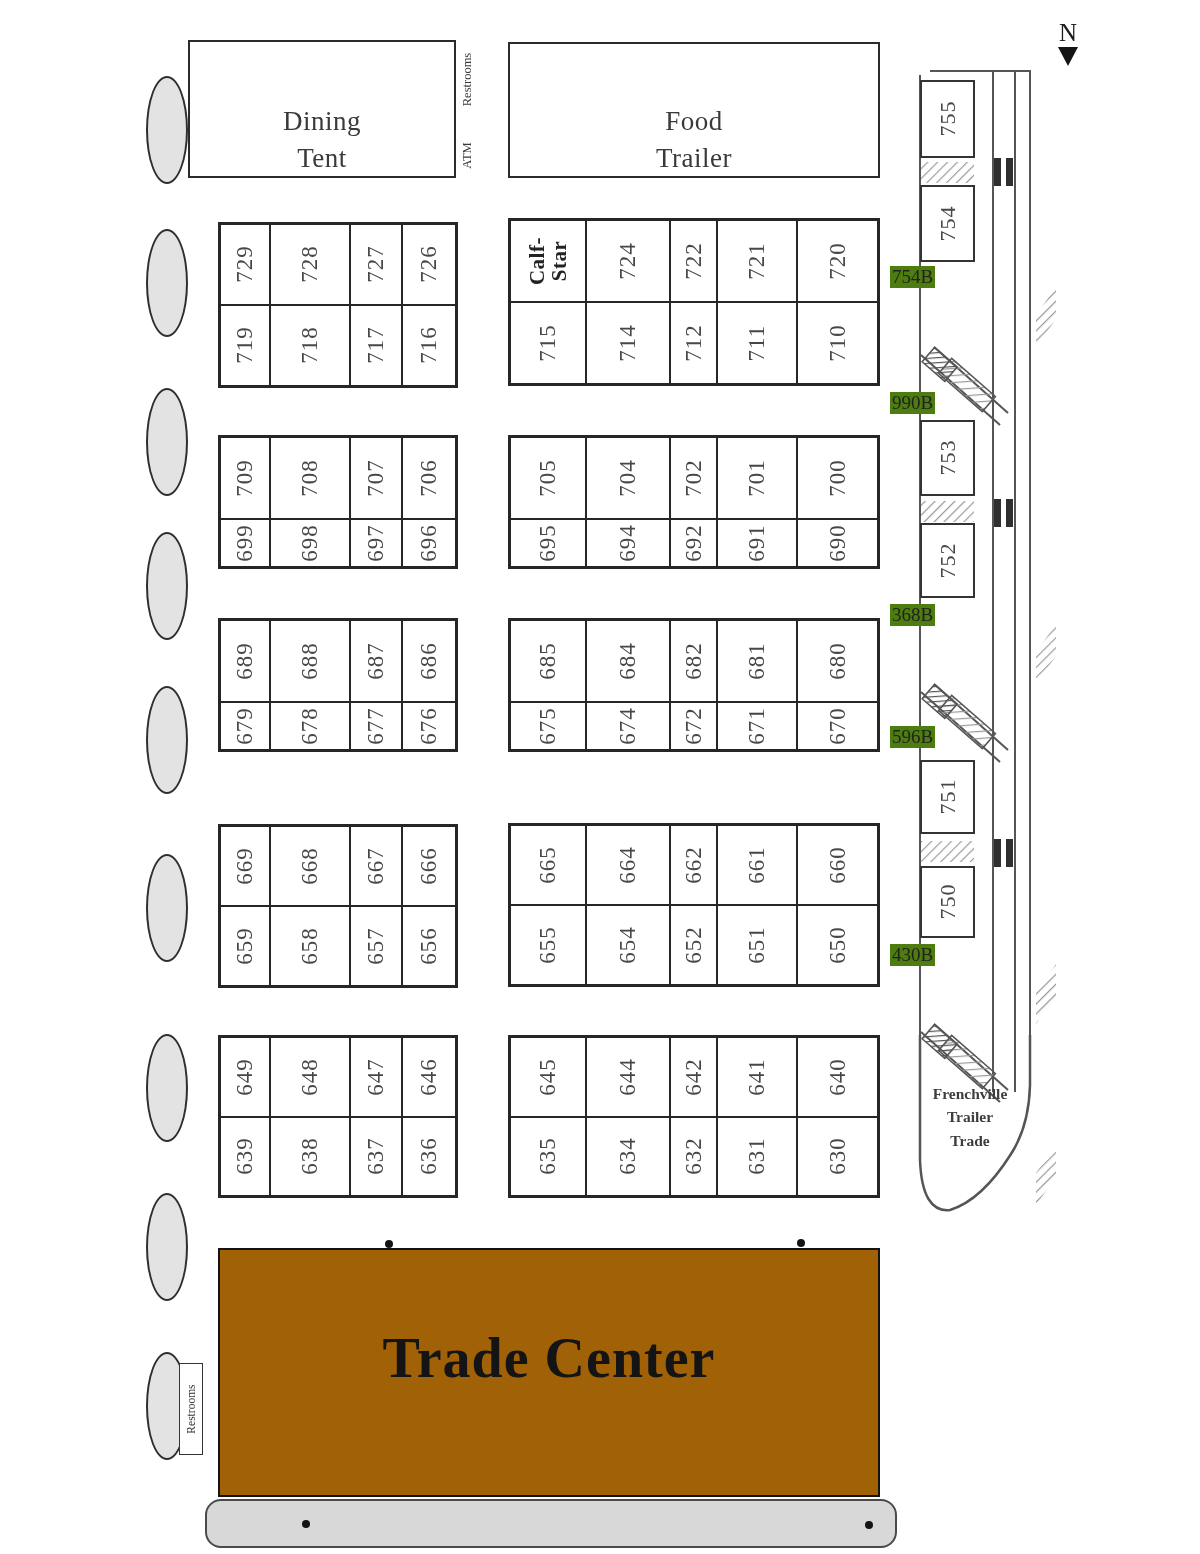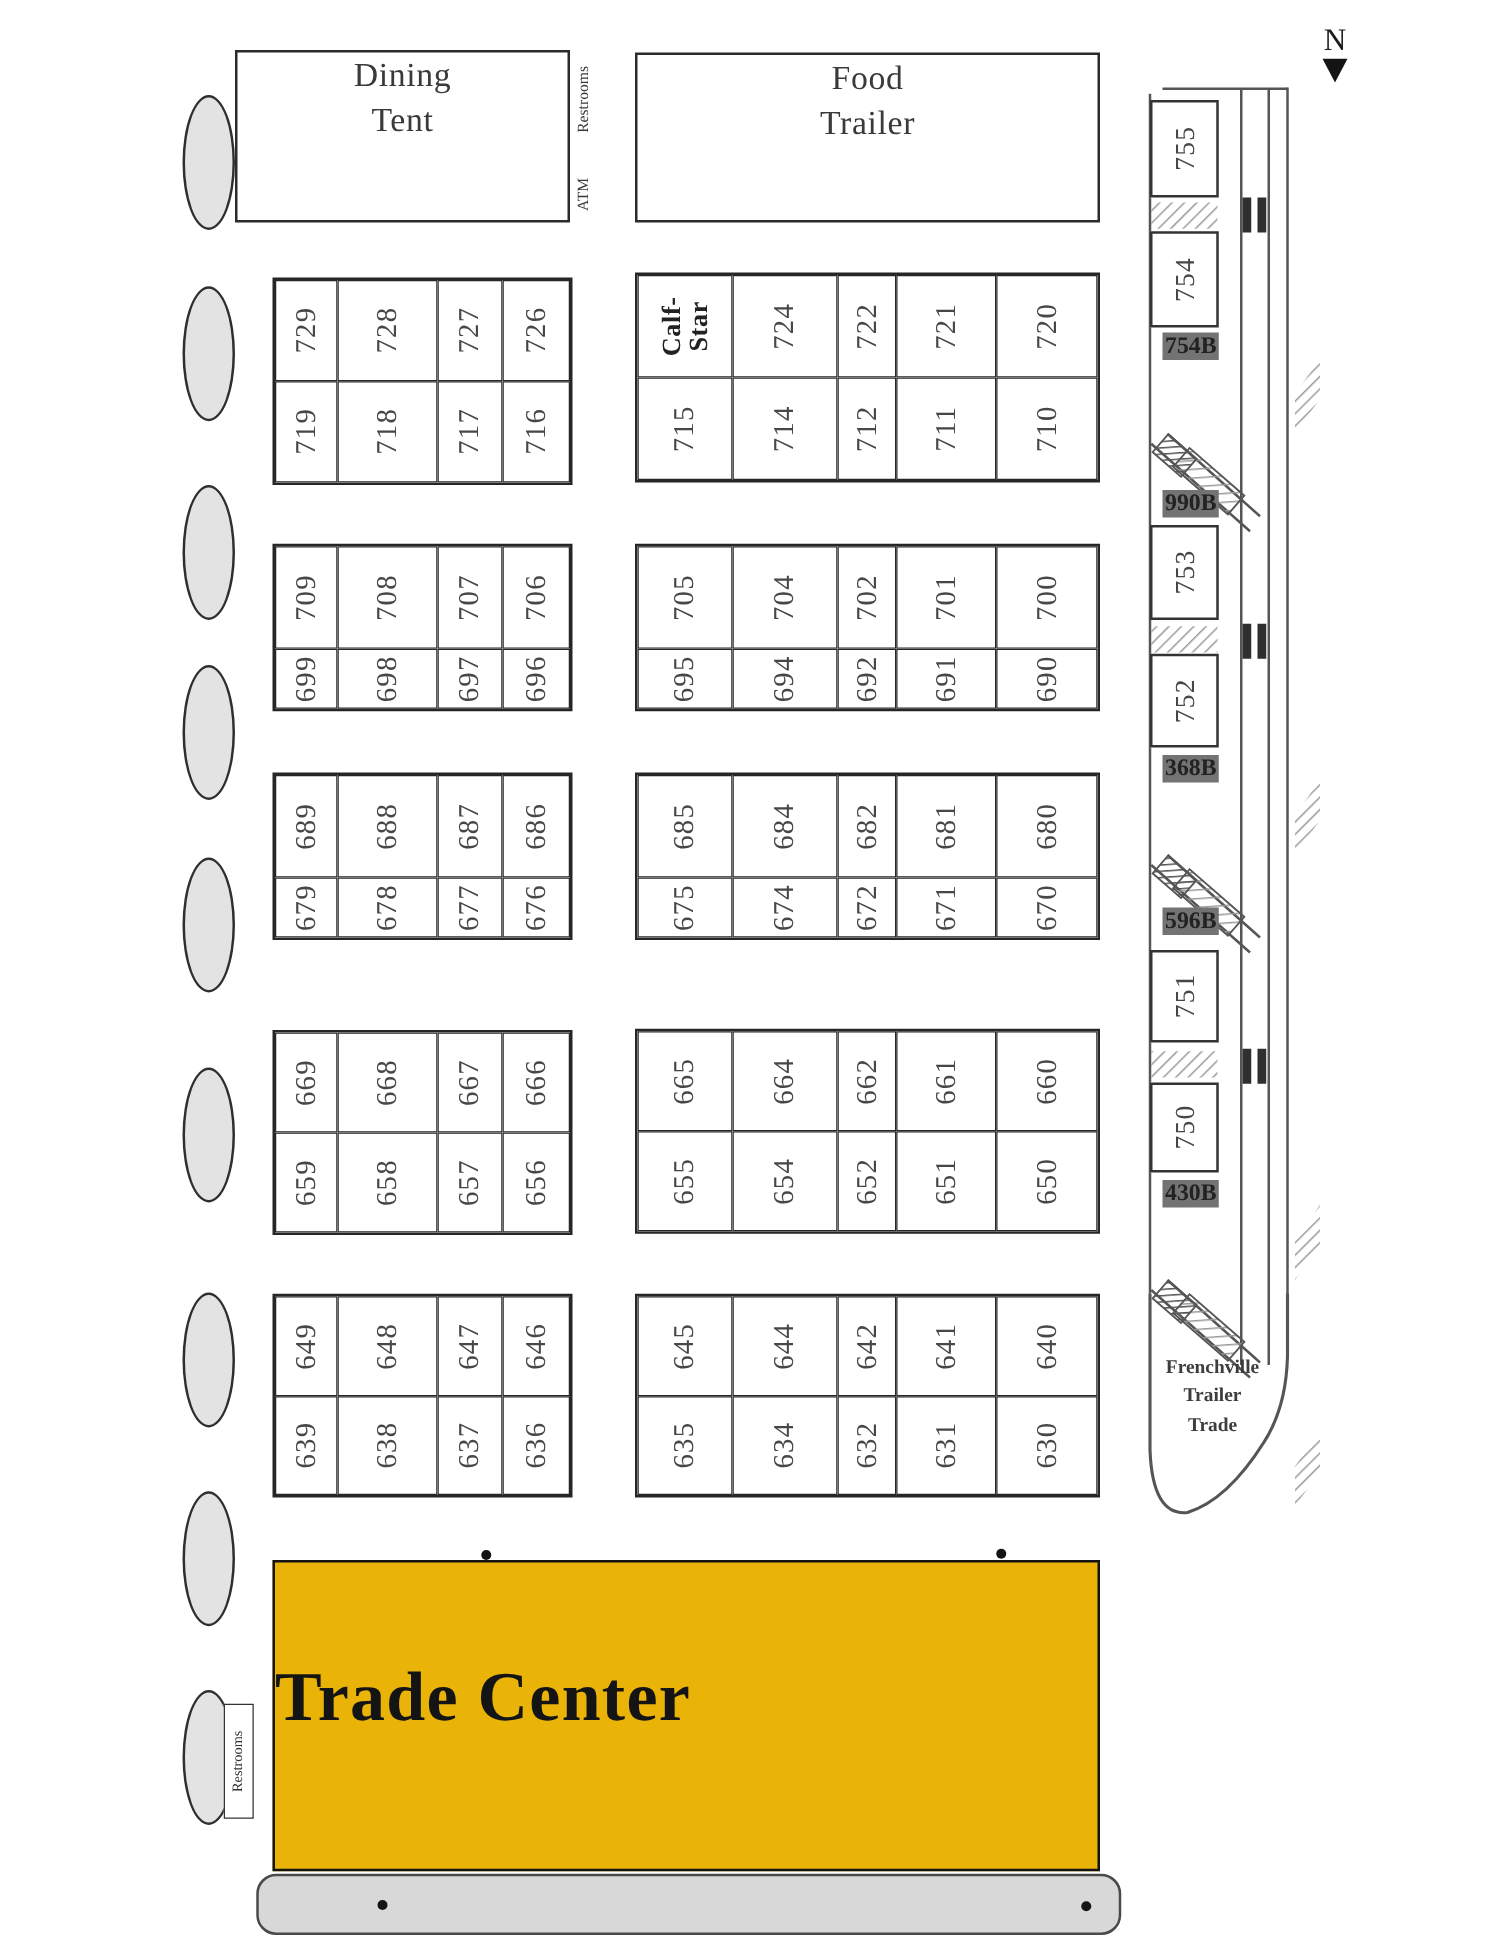--- a/index.html
+++ b/index.html
@@ -5,53 +5,53 @@
   html,body{margin:0;padding:0;background:#fff;}
   .canvas{position:relative;width:1200px;height:1554px;background:#fff;overflow:hidden;
           font-family:"Liberation Serif", serif;color:#333;}
 
   
   .tree{position:absolute;width:42px;height:108px;border-radius:50%;
         background:#e3e3e3;border:2.5px solid #2f2f2f;box-sizing:border-box;}
 
   
   .bigbox{position:absolute;border:2.5px solid #2b2b2b;background:#fff;box-sizing:border-box;
-          display:flex;align-items:flex-start;justify-content:center;text-align:center;}
+          display:flex;align-items:flex-end;justify-content:center;text-align:center;}
   .bigbox .t{font-size:27px;letter-spacing:.5px;color:#3a3a3a;white-space:pre-line;line-height:1.35;}
 
   .side-label{position:absolute;font-size:12.5px;color:#3a3a3a;text-align:center;
               transform:rotate(-90deg);white-space:nowrap;}
 
   
   .grid{position:absolute;display:grid;border:2px solid #262626;background:#fff;box-sizing:border-box;}
   .grid-left{width:240px;grid-template-columns:50px 80px 52px 54px;}
   .grid-right{width:372px;grid-template-columns:76px 84px 47px 80px 81px;}
   .cell{border:1.2px solid #262626;display:flex;align-items:center;justify-content:center;
         overflow:hidden;background:#fff;}
   .vtext{transform:rotate(-90deg);font-size:23px;color:#474747;letter-spacing:1px;
          white-space:pre-line;text-align:center;line-height:1.05;}
   .cell-bold{font-weight:bold;color:#222;font-size:21px;letter-spacing:.5px;}
 
   
   .spot{position:absolute;left:920px;width:55px;border:2.2px solid #333;background:#fff;
         box-sizing:border-box;display:flex;align-items:center;justify-content:center;z-index:3;}
   .spot .vtext{font-size:22px;}
-  .tag{position:absolute;left:930px;font-size:19px;color:#222;background:#737373;z-index:3;padding:0 2px;font-weight:bold;}
+  .tag{position:absolute;left:890px;font-size:19px;color:#222;background:#4d7c0f;z-index:3;padding:0 2px;}
   .dealer{position:absolute;left:918px;top:1082px;width:104px;text-align:center;z-index:4;
           font-weight:bold;font-size:15.5px;line-height:1.5;color:#3d3d3d;white-space:pre-line;}
 
   
   .compass{position:absolute;left:1048px;top:20px;width:40px;text-align:center;z-index:4;}
   .compass .n{font-size:25px;color:#1c1c1c;line-height:1;}
   .compass .arrow{width:0;height:0;margin:2px auto 0;border-left:10px solid transparent;
                   border-right:10px solid transparent;border-top:19px solid #141414;}
 
   
   .trade{position:absolute;left:218px;top:1248px;width:662px;height:249px;border:2.5px solid #141414;
-         background:#eab308;box-sizing:border-box;display:flex;align-items:center;}
+         background:#a16207;box-sizing:border-box;display:flex;align-items:center;justify-content:center;}
   .trade .t{font-size:56px;font-weight:bold;color:#141414;letter-spacing:1px;margin-top:-30px;}
   .walkway{position:absolute;left:205px;top:1499px;width:692px;height:49px;border-radius:16px;
            background:#d8d8d8;border:2px solid #4a4a4a;box-sizing:border-box;z-index:2;}
   .dot{position:absolute;width:8px;height:8px;border-radius:50%;background:#141414;z-index:5;}
 
   .restroom-box{position:absolute;left:179px;top:1363px;width:24px;height:92px;border:1.8px solid #333;
                 background:#fff;box-sizing:border-box;display:flex;align-items:center;justify-content:center;z-index:3;}
   .restroom-box .vtext{font-size:11.5px;color:#333;letter-spacing:0;}
 
   svg{position:absolute;}

